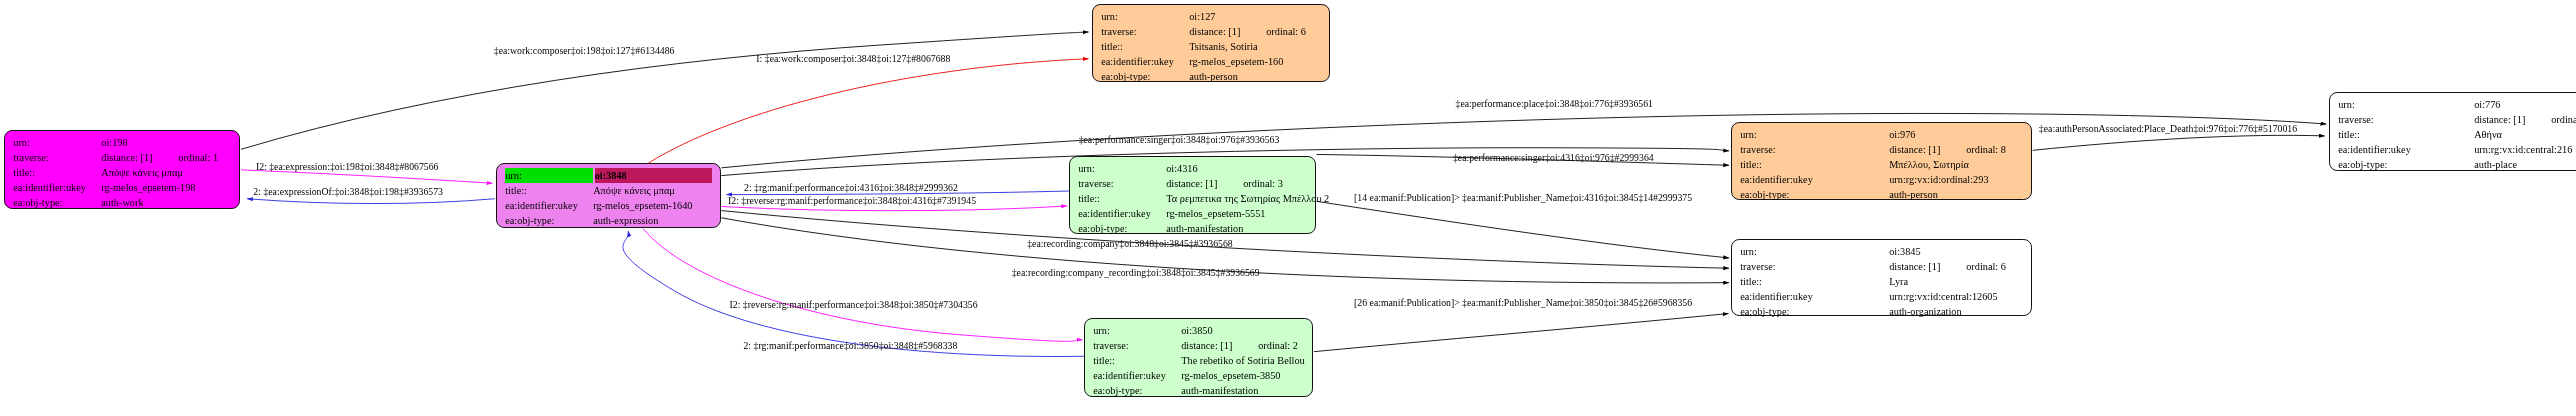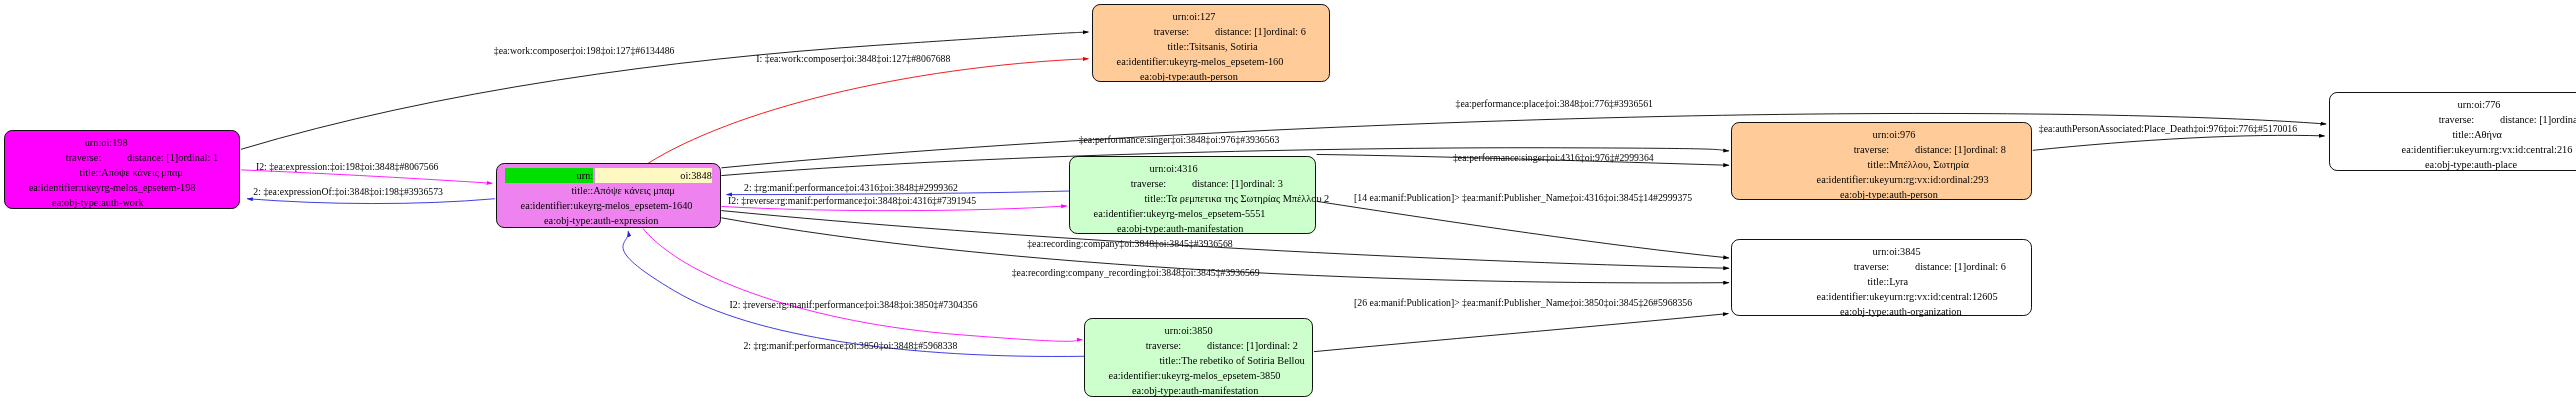--- a/index.html
+++ b/index.html
@@ -13,29 +13,28 @@
   #edge-layer{position:absolute;left:0;top:0;z-index:1;}
   #edge-layer text{font-family:"Liberation Serif","DejaVu Serif",serif;font-size:19px;fill:#000;}
   #node-layer{position:absolute;left:0;top:0;width:100%;height:100%;z-index:2;pointer-events:none;}
   .node{
     position:absolute;
     box-sizing:border-box;
     border:0.8px solid #111;
     border-radius:8.2px;
     padding:3.6px 8.2px 3.1px 8.2px;
     pointer-events:auto;
-    text-align:right;
   }
   .row{display:flex;align-items:baseline;line-height:15px;font-size:10.3px;white-space:pre;}
   .row .k{flex:0 0 auto;display:inline-block;}
   .row .v{display:inline-block;}
   .row .vw{min-width:77px;}
   .row .v2{display:inline-block;}
   .row.hl .k{background:#00DF00;}
-  .row.hl .v{background:#fef9c3;flex:1 1 auto;margin-left:1.5px;}
+  .row.hl .v{background:#be185d;flex:1 1 auto;margin-left:1.5px;font-weight:bold;}
   .footer{
     position:absolute;
     transform:translateX(-50%);
     font-size:10.3px;color:#000;white-space:pre;
   }
 </style>
 </head>
 <body>
 
 <div class="canvas">

